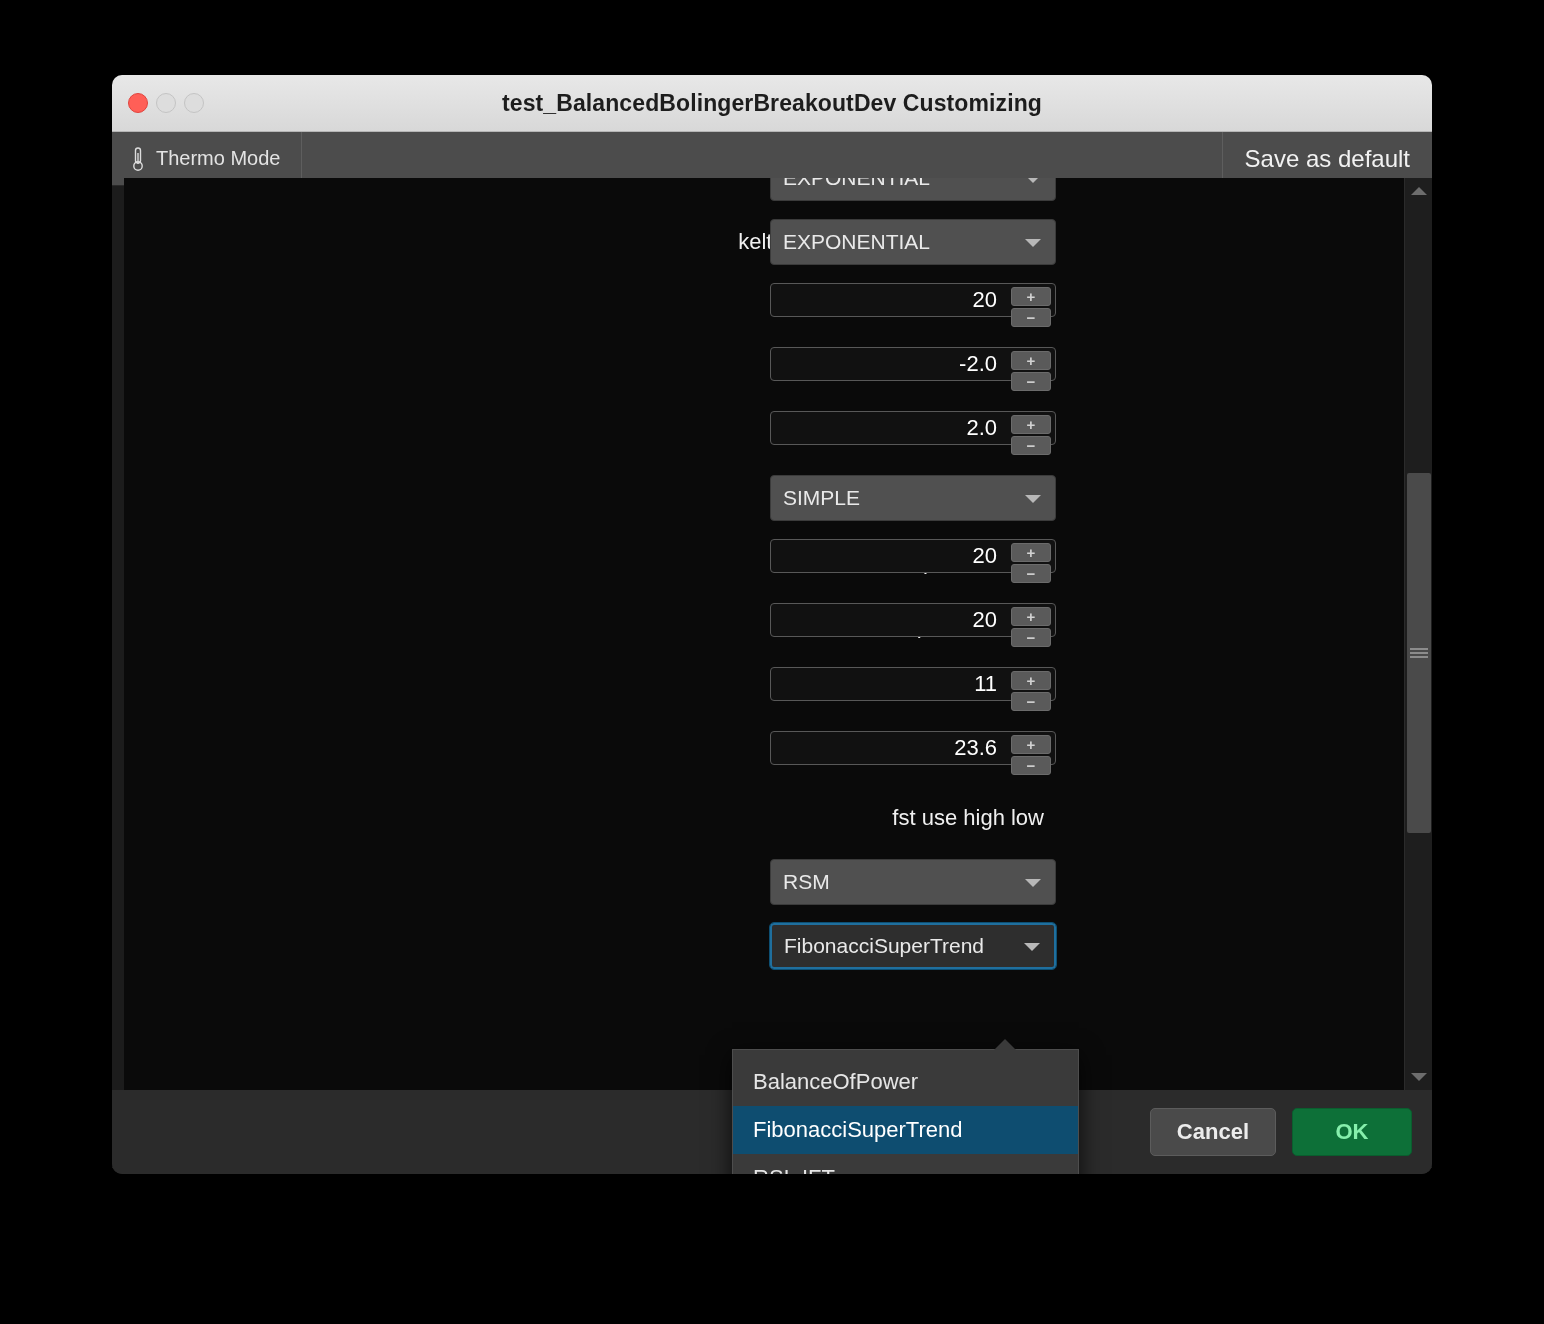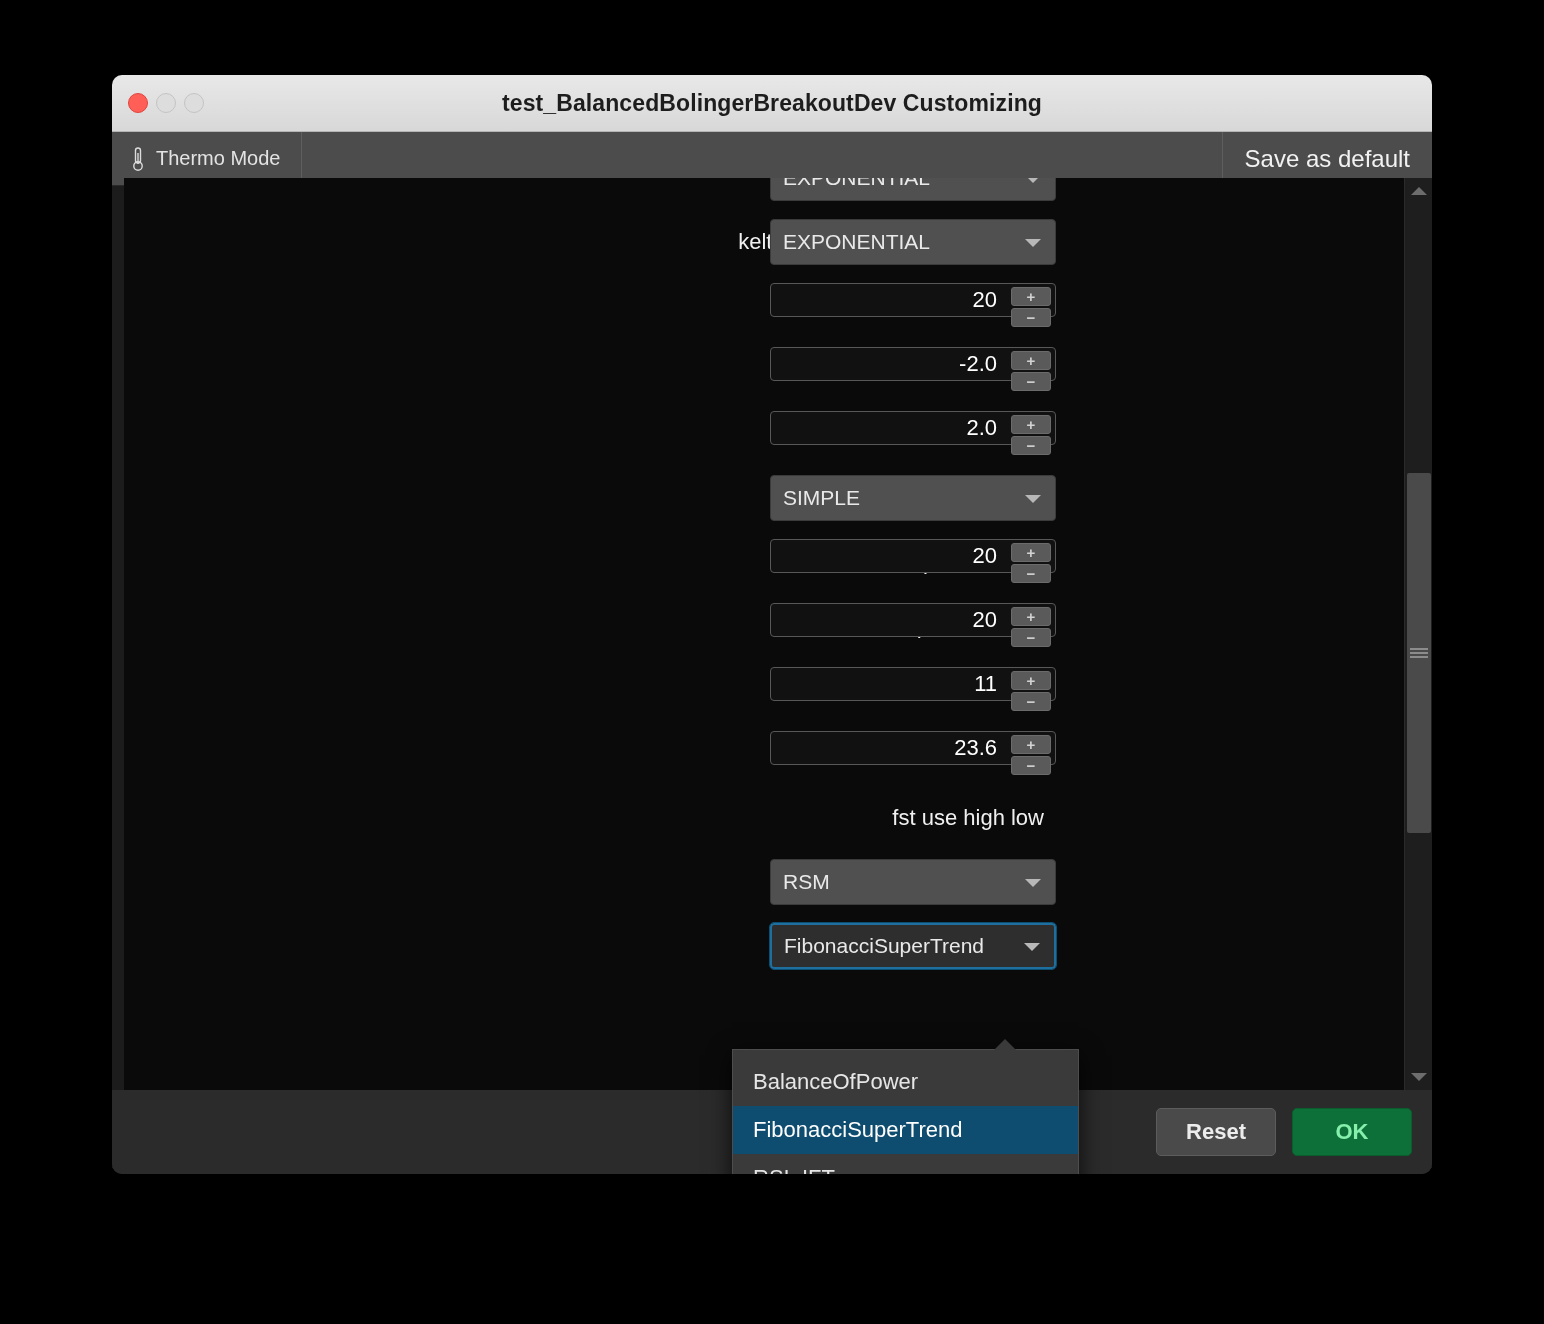--- a/index.html
+++ b/index.html
@@ -573,21 +573,21 @@
       <div class="tab">SellArrow</div>
       <div class="tab-fill"></div>
       <div class="tab-scroll">
         <span class="tri-up"></span>
         <span class="tri-down"></span>
       </div>
     </div>
   </div>
 
   <div class="footer">
-    <div class="btn cancel">Reset</div>
+    <div class="btn cancel">Cancel</div>
     <div class="btn ok">OK</div>
   </div>
 
   <div class="popup">
     <span class="popup-notch"></span>
     <div class="popup-item">BalanceOfPower</div>
     <div class="popup-item selected">FibonacciSuperTrend</div>
     <div class="popup-item">RSI_IFT</div>
   </div>
 

